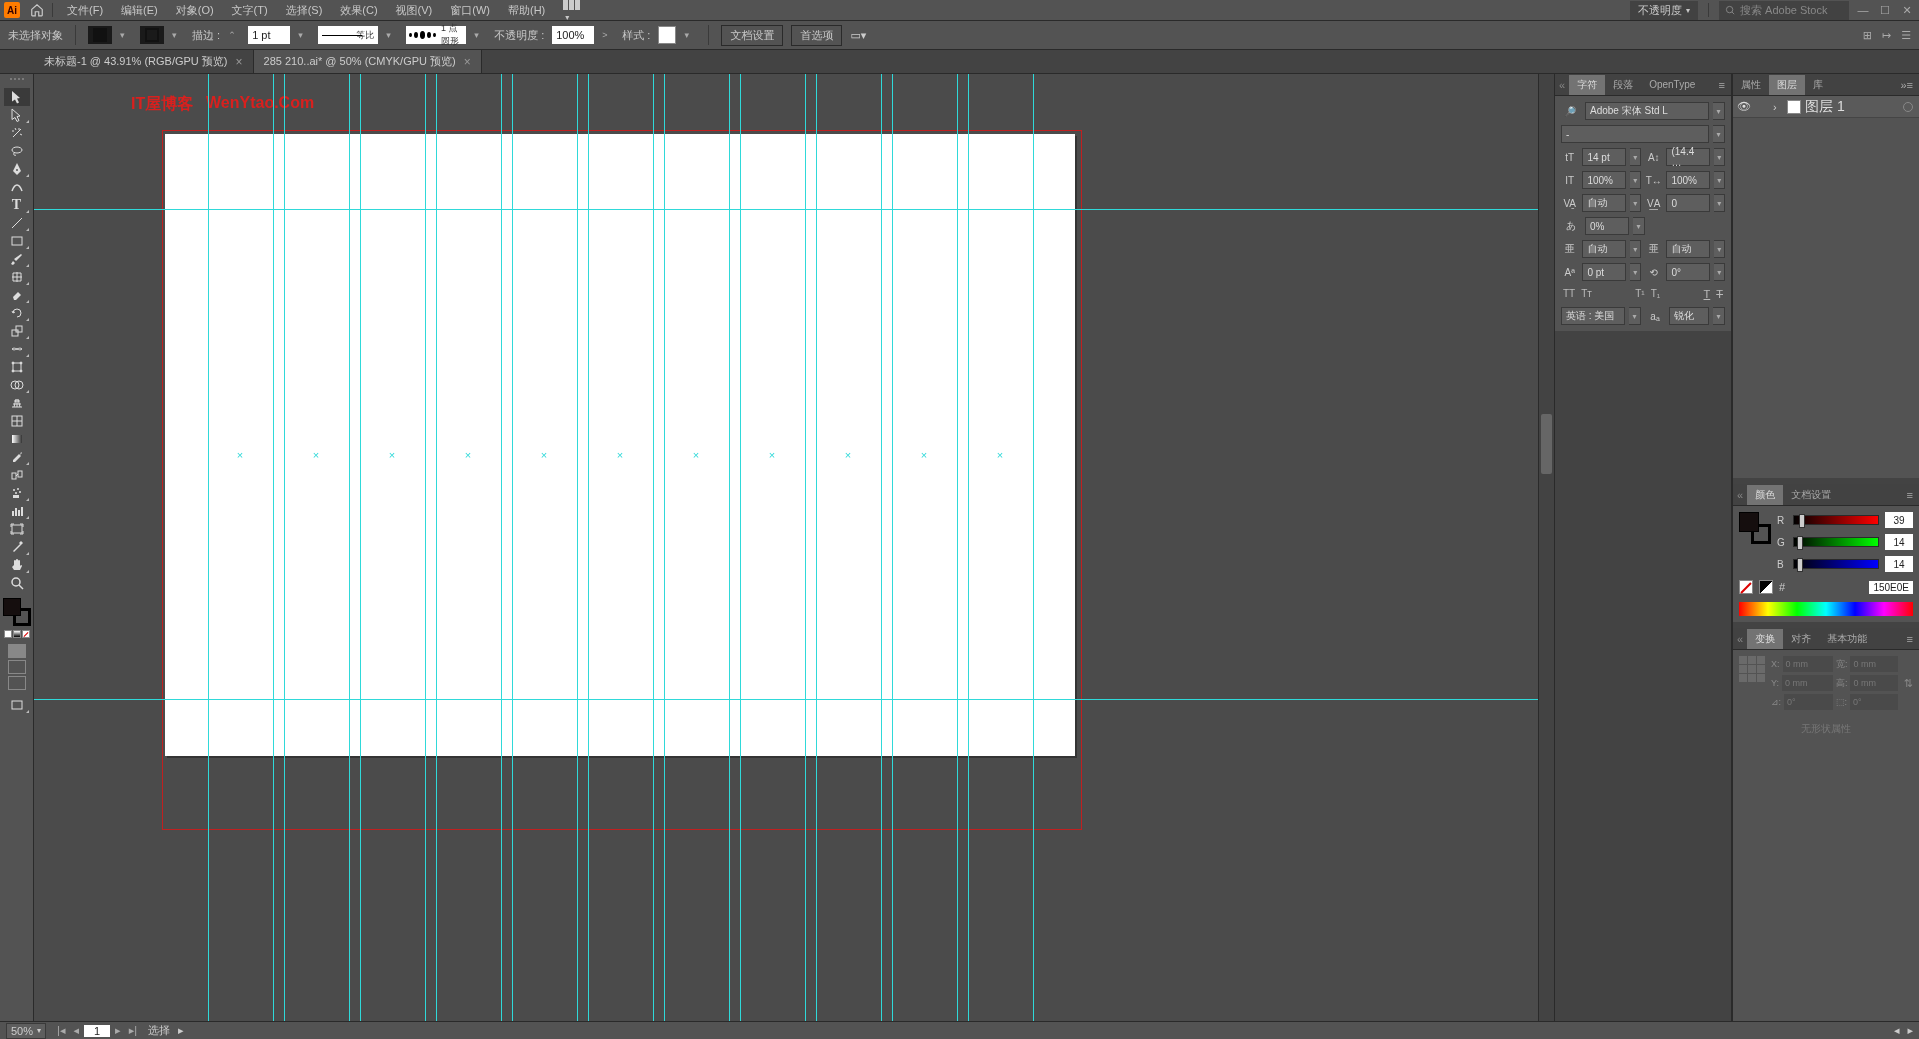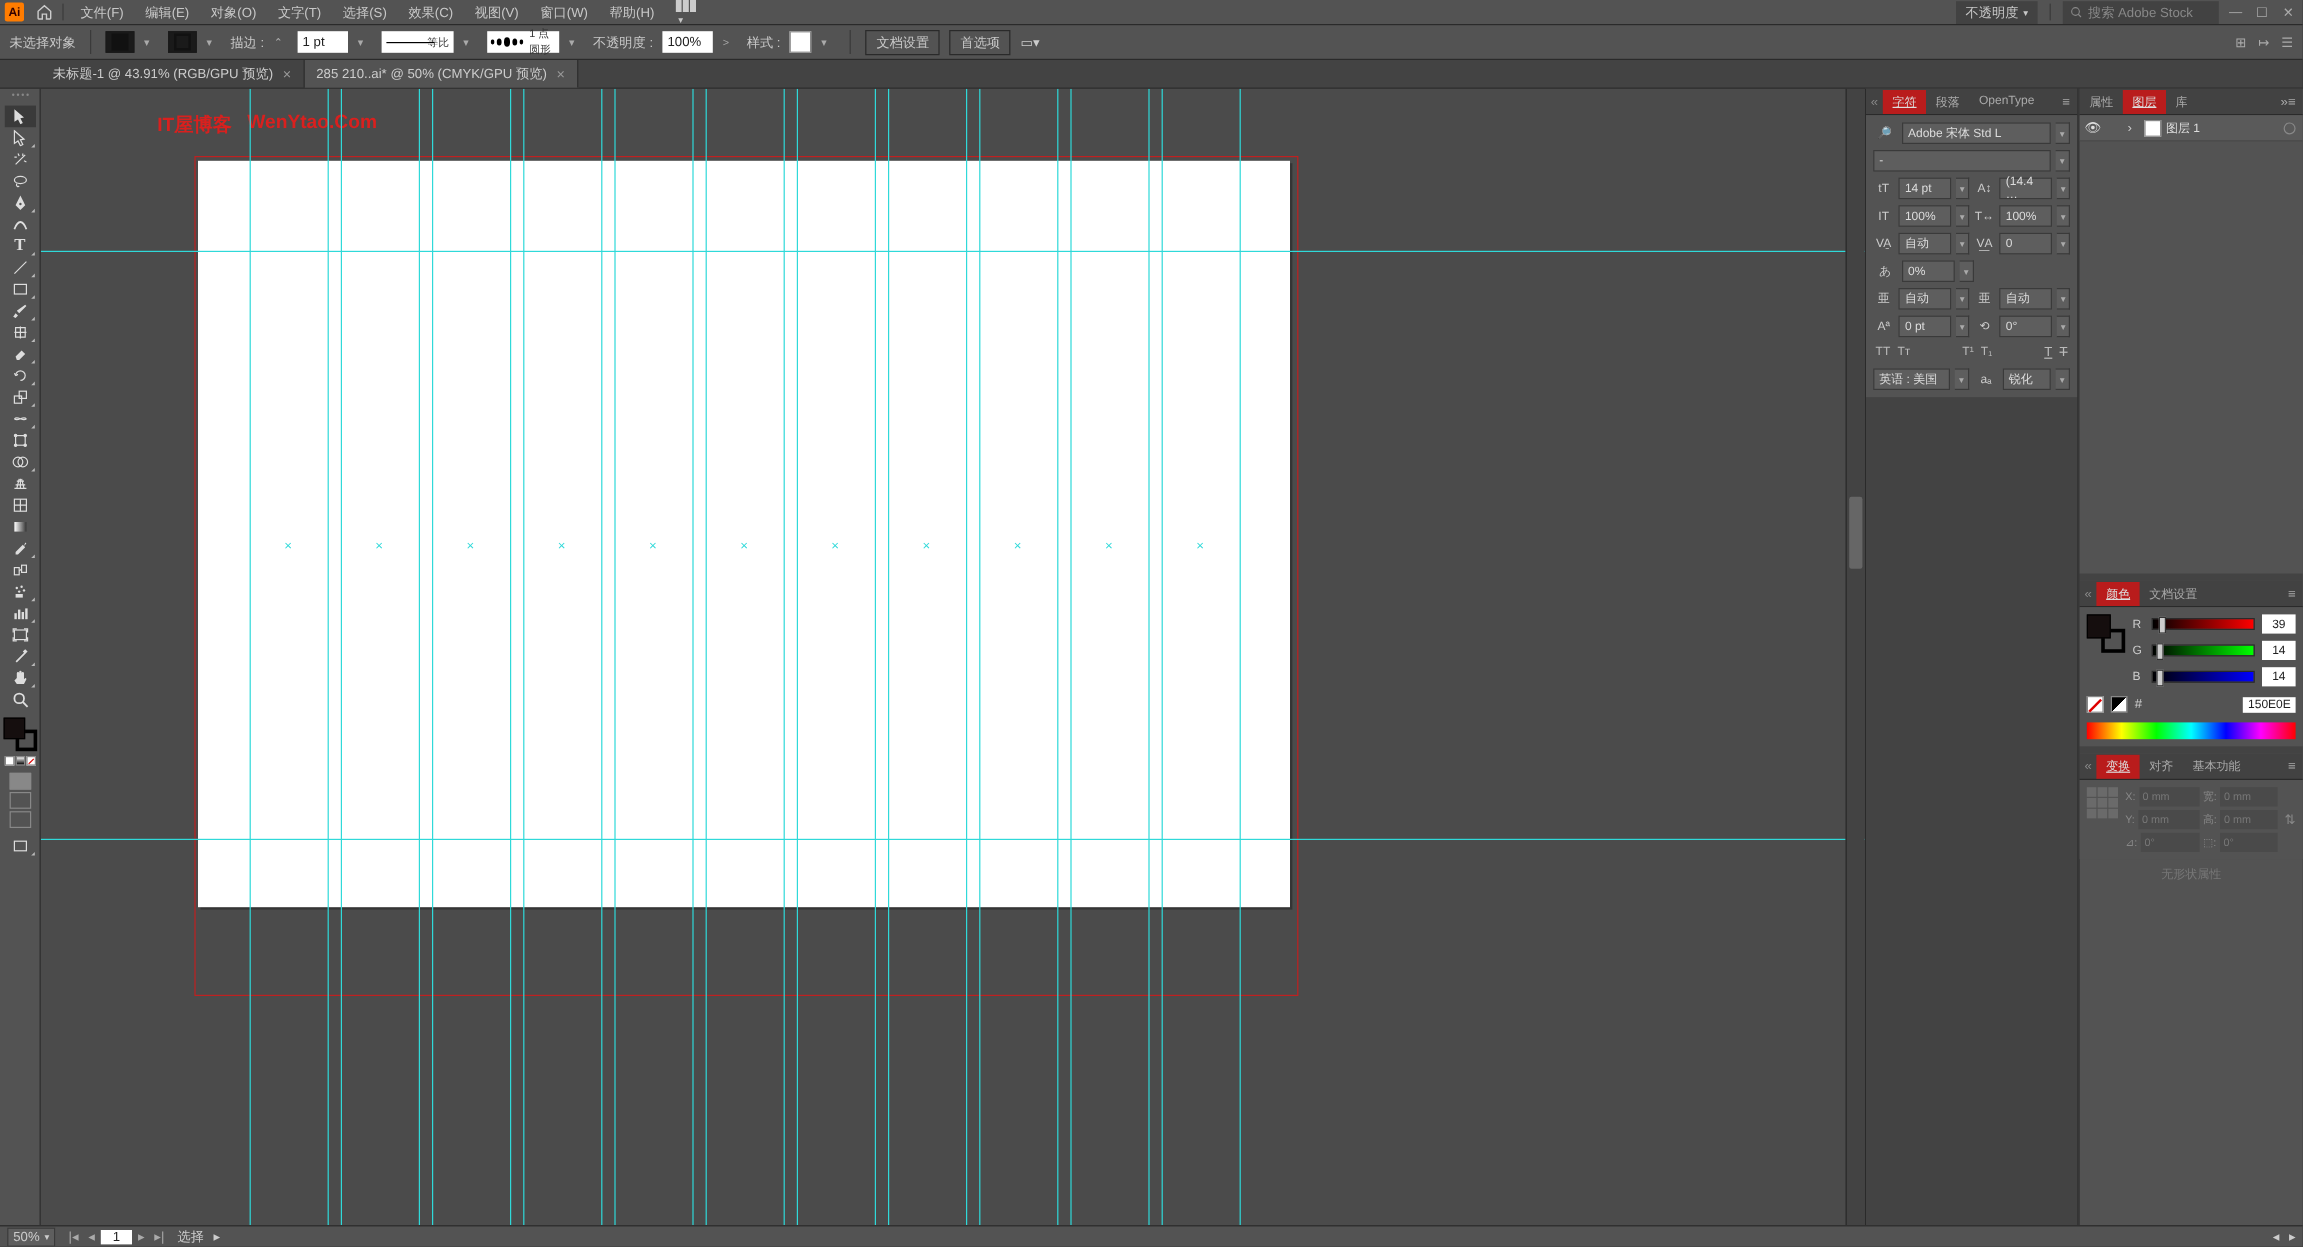--- a/index.html
+++ b/index.html
@@ -69,39 +69,39 @@
 .canvas-wrap .cross { position:absolute; color:#2fd9d9; font-size:11px; transform:translate(-50%,-50%);}
 .canvas-wrap .scrollbar-v { position:absolute; right:0; top:0; bottom:0; width:16px; background:#434343; border-left:1px solid #2a2a2a;}
 .canvas-wrap .scrollbar-v .thumb { position:absolute; left:2px; right:2px; top:340px; height:60px; background:#666; border-radius:2px;}
 
 
 .panels { width: 365px; background:#434343; display:flex; }
 .pcol1 { width: 178px; background:#535353; border-left:1px solid #2a2a2a; border-right:1px solid #2a2a2a; display:flex; flex-direction:column;}
 .pcol2 { flex:1; background:#535353; border-left:1px solid #2a2a2a; display:flex; flex-direction:column;}
 .ptabs { height:22px; background:#424242; display:flex; align-items:center; border-bottom:1px solid #2a2a2a;}
 .ptabs .pt { padding: 3px 8px; color:#aaa; font-size:10px;}
-.ptabs .pt.active { background:#b91c1c; color:#ddd;text-decoration:underline;}
+.ptabs .pt.active { background:#737373; color:#ddd;}
 .ptabs .pmenu { margin-left:auto; padding:0 6px; color:#aaa;}
 .char-body { padding: 6px 6px; display:flex; flex-direction:column; gap:5px; background:#535353;}
 .row { display:flex; align-items:center; gap:4px;}
 .row .icn { width:20px; color:#ccc; font-size:10px; text-align:center;}
 .row .field { flex:1; height:18px; background:#5e5e5e; border:1px solid #3a3a3a; color:#ddd; padding: 0 4px; display:flex; align-items:center; font-size:10px;}
 .row .dd { width:12px; height:18px; background:#5e5e5e; border:1px solid #3a3a3a; border-left:none; display:flex;align-items:center;justify-content:center;color:#aaa;font-size:8px;}
 .tt-row { display:flex; gap:6px; padding: 2px 2px;}
 .tt-row span { color:#bbb; font-size:10px;}
 .pcol1 .spacer { flex:1; background:#434343;}
 
 
 .layers-body { padding:0; background:#535353;}
 .layer-row { height:22px; display:flex; align-items:center; border-bottom:1px solid #454545; background:#5a5a5a;}
 .layer-row .vis { width:22px; text-align:center; color:#ddd;}
 .layer-row .lock { width:18px;}
 .layer-row .arrow { width:14px; color:#ccc;}
 .layer-row .thumb { width:14px;height:14px; background:#fff; border:1px solid #888; margin-right:4px;}
-.layer-row .name { flex:1; color:#ddd; font-size:10px;}
+.layer-row .name { flex:1; color:#ddd; font-size:14px;}
 .layer-row .dot { width:10px;height:10px;border:1px solid #888;border-radius:50%; margin-right:6px;}
 .layers-fill { height: 360px; background:#535353;}
 
 
 .color-body { padding:6px; background:#535353; display:flex; flex-direction:column; gap:4px;}
 .color-top { display:flex; gap:6px; align-items:flex-start;}
 .color-fillstroke { width:32px; height:32px; position:relative;}
 .color-fillstroke .f{position:absolute;left:0;top:0;width:20px;height:20px;background:#150e0e;border:1px solid #000;}
 .color-fillstroke .s{position:absolute;right:0;bottom:0;width:20px;height:20px;background:transparent;border:3px solid #000;}
 .color-sliders { flex:1; display:flex; flex-direction:column; gap:6px;}

